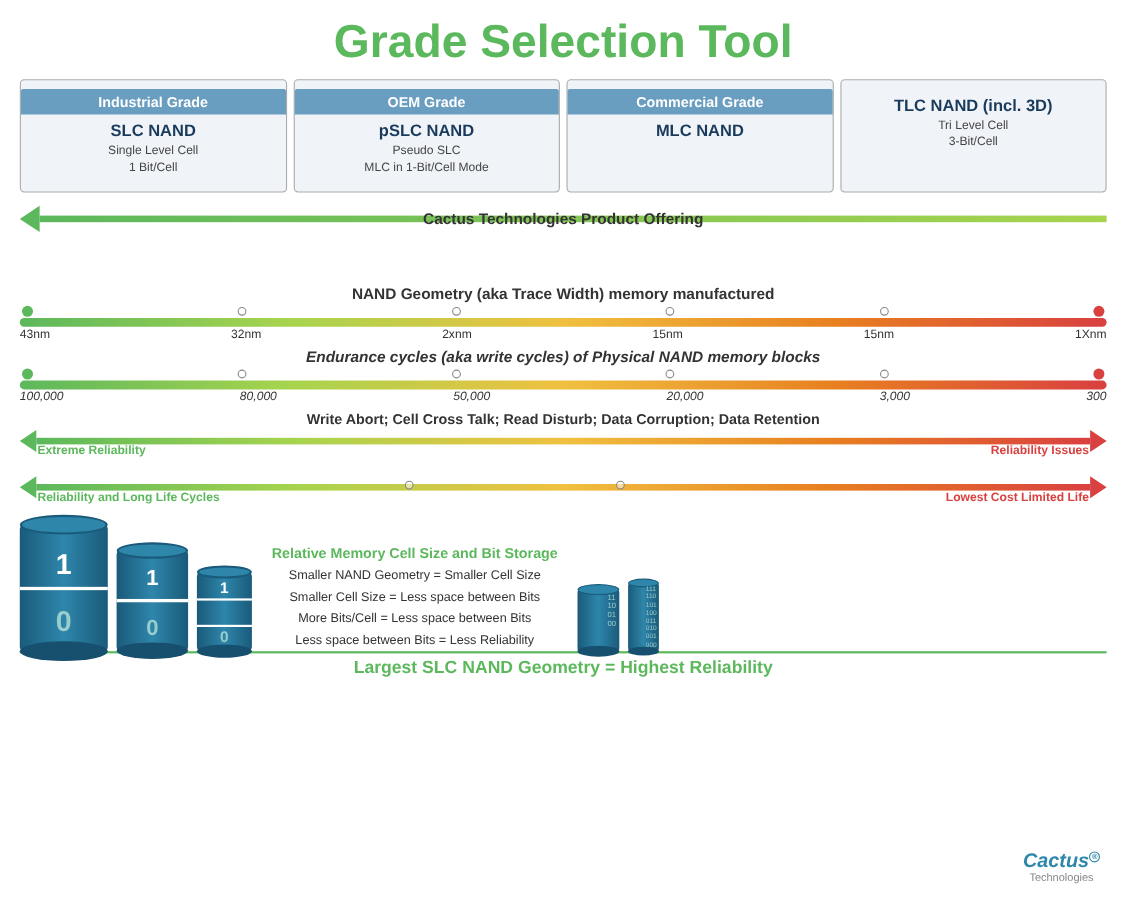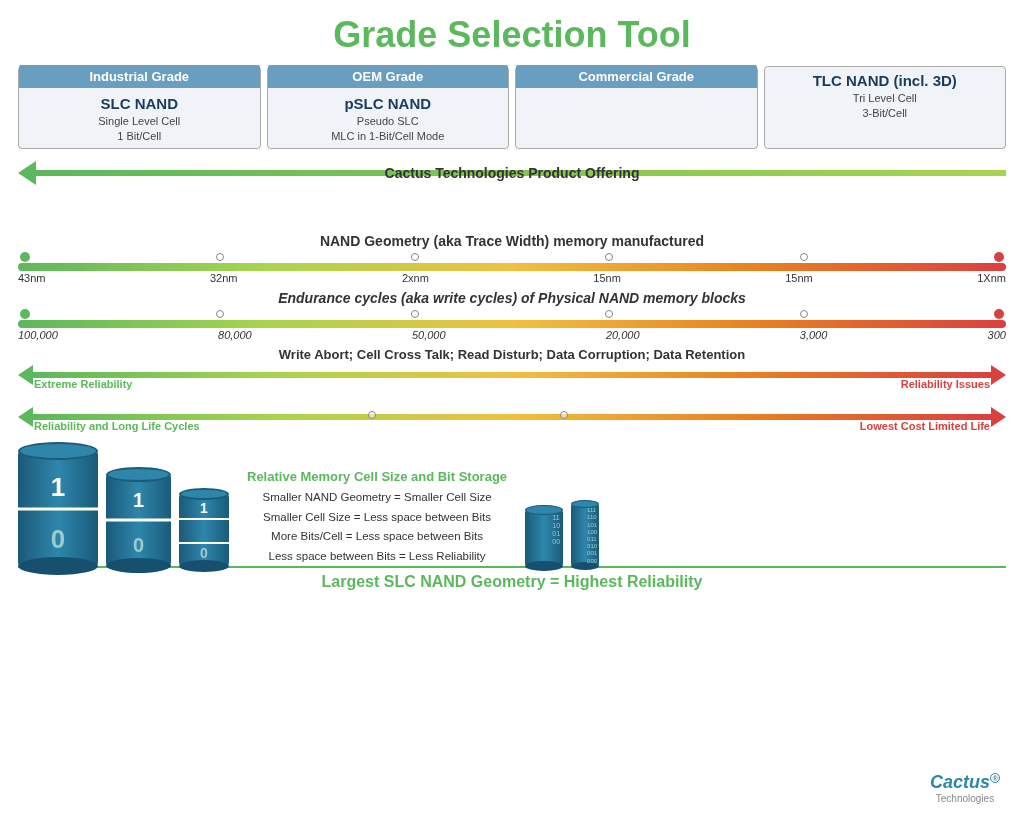--- a/index.html
+++ b/index.html
@@ -8,40 +8,40 @@
       height: 820px;
       background: #ffffff;
       font-family: Arial, sans-serif;
       overflow: hidden;
       position: relative;
     }
 
     
     .page-title {
       text-align: center;
-      font-size: 36px;
+      font-size: 42px;
       font-weight: bold;
       color: #5cb85c;
       padding: 14px 0 10px;
     }
 
     
     .grade-row {
       display: flex;
       justify-content: center;
       gap: 6px;
       padding: 0 18px;
       margin-bottom: 8px;
     }
     .grade-box {
       flex: 1;
       border: 1.5px solid #aaa;
       border-radius: 4px;
       text-align: center;
-      padding: 4px 4px;
+      padding: 14px 4px;
       background: #f0f4f8;
     }
     .grade-box-header {
       background: #6a9ec0;
       color: #fff;
       font-size: 13px;
       font-weight: bold;
       padding: 4px 2px;
       border-radius: 2px 2px 0 0;
       margin: -6px -4px 6px;
@@ -302,20 +302,21 @@
     <div class="grade-box-main">SLC NAND</div>
     <div class="grade-box-sub">Single Level Cell<br>1 Bit/Cell</div>
   </div>
   <div class="grade-box">
     <div class="grade-box-header">OEM Grade</div>
     <div class="grade-box-main">pSLC NAND</div>
     <div class="grade-box-sub">Pseudo SLC<br>MLC in 1-Bit/Cell Mode</div>
   </div>
   <div class="grade-box">
     <div class="grade-box-header">Commercial Grade</div>
+    <div class="grade-box-main">MLC NAND</div>
   </div>
   <div class="grade-box">
     <div class="grade-box-main">TLC NAND (incl. 3D)</div>
     <div class="grade-box-sub">Tri Level Cell<br>3-Bit/Cell</div>
   </div>
 </div>
 
 <div class="product-offering-wrapper">
   <div class="arrow-left"></div>
   <div class="green-line"></div>

